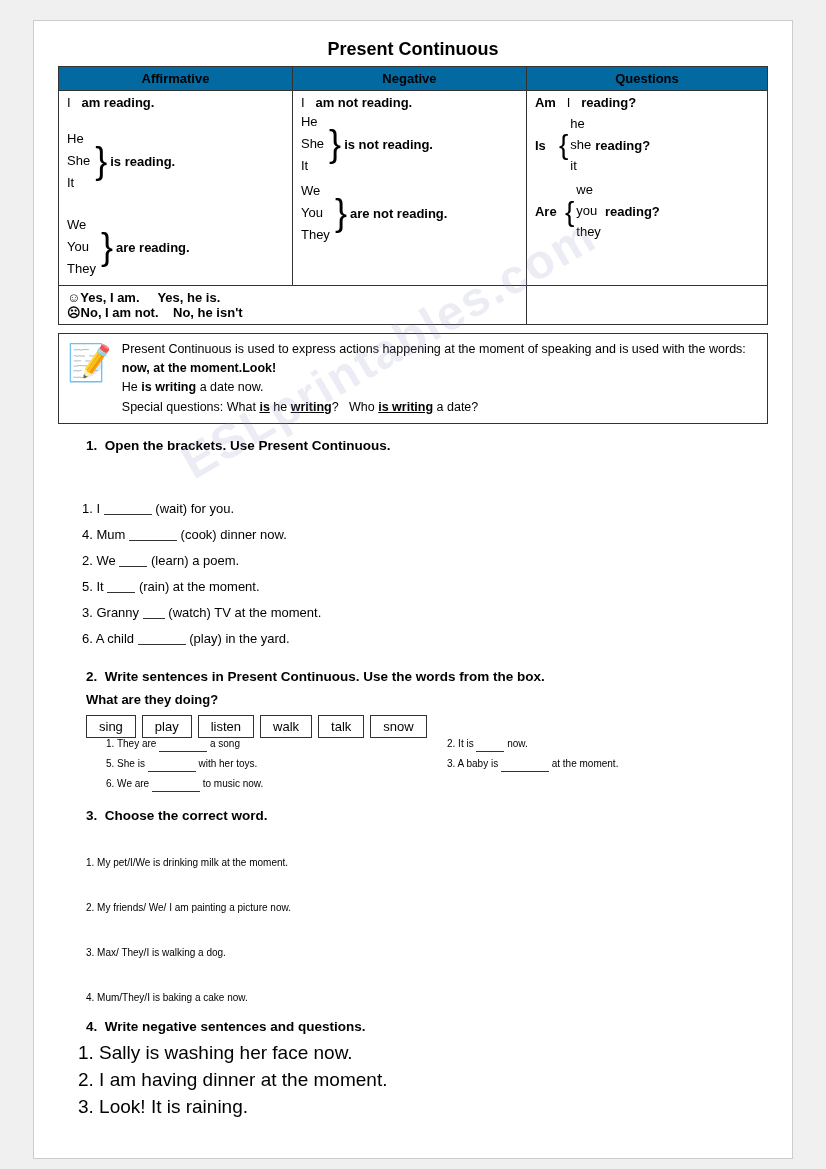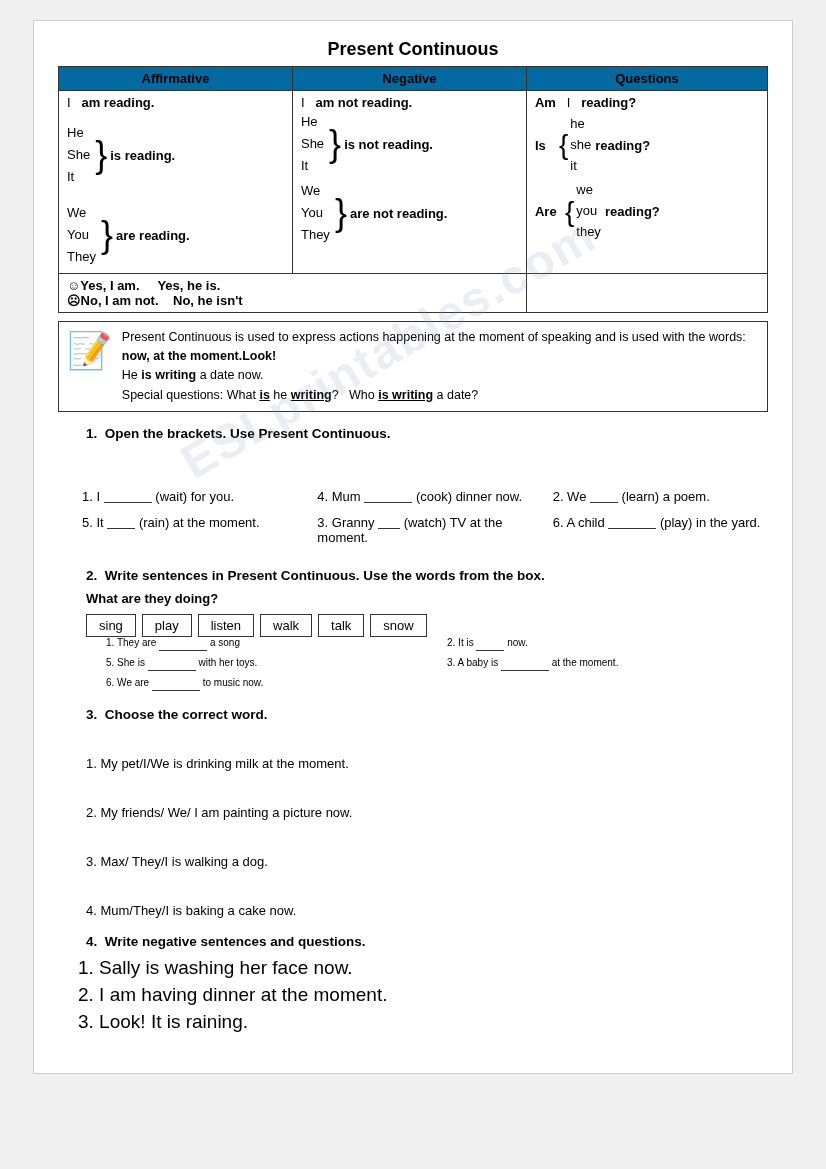--- a/index.html
+++ b/index.html
@@ -92,29 +92,29 @@
       display: grid;
       grid-template-columns: 1fr 1fr;
       gap: 6px 20px;
       margin-left: 48px;
       margin-bottom: 10px;
     }
     .fillin-item { font-size: 10px; }
 
     
     .choose-list { margin-left: 28px; }
-    .choose-item { margin-bottom: 5px; font-size: 13px; margin-top: 34px; }
+    .choose-item { margin-bottom: 5px; font-size: 10px; margin-top: 34px; }
 
     
     .neg-list { margin-left: 10px; }
     .neg-item { margin-bottom: 5px; font-size: 19px; padding-left: 10px; }
 
     .two-col-exercise {
       display: grid;
-      grid-template-columns: 1fr 1fr 1fr;
+      grid-template-columns: 1fr;
       gap: 4px 10px;
       margin-left: 10px;
       margin-top: 48px;
     }
 
     
     .watermark {
       position: absolute;
       font-size: 48px;
       color: rgba(150,150,200,0.18);
@@ -142,21 +142,21 @@
       <tr>
         <th class="col-affirmative">Affirmative</th>
         <th class="col-negative">Negative</th>
         <th class="col-questions">Questions</th>
       </tr>
     </thead>
     <tbody>
       <tr>
 
         <td>
-          <div style="display:flex; flex-direction:column; gap:12px;">
+          <div style="display:flex; flex-direction:column; gap:18px;">
             <span>I &nbsp;&nbsp;<span class="verb-bold">am reading.</span></span>
             <div style="display:flex; align-items:center;">
               <div style="display:flex; flex-direction:column; line-height:1.7; margin-right:2px;">
                 <span>He</span>
                 <span>She</span>
                 <span>It</span>
               </div>
               <span style="font-size:36px; line-height:1; margin: 0 3px;">}</span>
               <span class="verb-bold">is reading.</span>
             </div>

